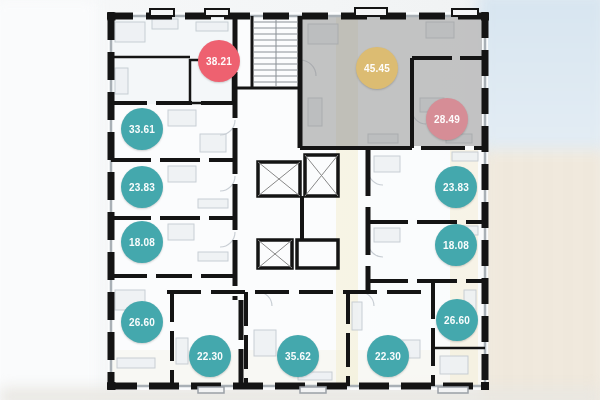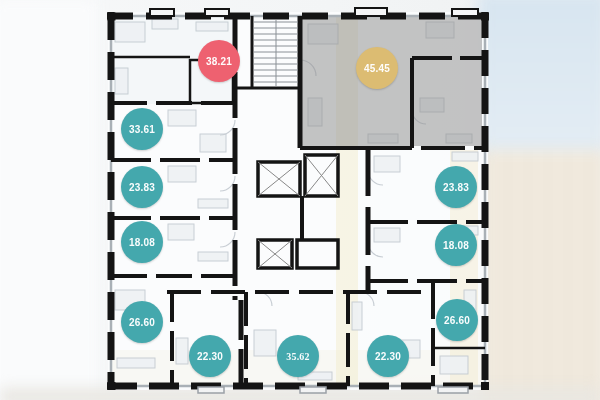--- a/index.html
+++ b/index.html
@@ -160,24 +160,25 @@
     </g>
     <g stroke="#9aa0a6" stroke-width="1.5" fill="#f2f3f4">
       <rect x="198" y="387" width="26" height="6"></rect>
         <rect x="300" y="387" width="26" height="6"></rect>
       <rect x="438" y="387" width="30" height="6"></rect>
     </g>
   </svg>
 
   <div class="badge" style="left: 198px; top: 40px; background: rgb(238, 97, 112);">38.21</div>
   <div class="badge" style="left: 356px; top: 47px; background: rgb(220, 188, 114);">45.45</div>
+  <div class="badge" style="left: 426px; top: 98px; background: rgb(214, 141, 150);">28.49</div>
   <div class="badge" style="left: 121px; top: 108px; background: rgb(68, 168, 173);">33.61</div>
   <div class="badge" style="left: 121px; top: 166px; background: rgb(68, 168, 173);">23.83</div>
   <div class="badge" style="left: 121px; top: 221px; background: rgb(68, 168, 173);">18.08</div>
   <div class="badge" style="left: 121px; top: 301px; background: rgb(68, 168, 173);">26.60</div>
   <div class="badge" style="left: 189px; top: 335px; background: rgb(68, 168, 173);">22.30</div>
-  <div class="badge" style="left: 277px; top: 335px; background: rgb(68, 168, 173); font-family: Liberation Serif, serif;">35.62</div>
+  <div class="badge" style="left: 277px; top: 335px; background: rgb(68, 168, 173);">35.62</div>
   <div class="badge" style="left: 367px; top: 335px; background: rgb(68, 168, 173);">22.30</div>
   <div class="badge" style="left: 435px; top: 166px; background: rgb(68, 168, 173);">23.83</div>
   <div class="badge" style="left: 435px; top: 224px; background: rgb(68, 168, 173);">18.08</div>
   <div class="badge" style="left: 436px; top: 299px; background: rgb(68, 168, 173);">26.60</div>
 
 </div>
 
 </body></html>

